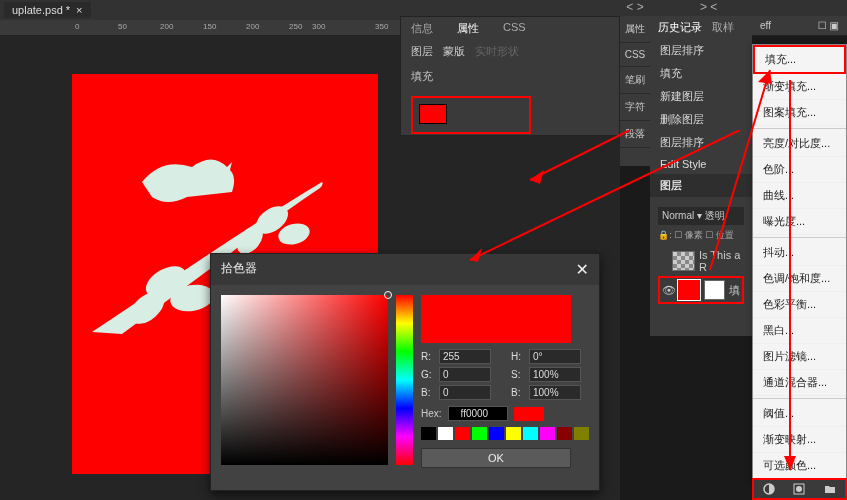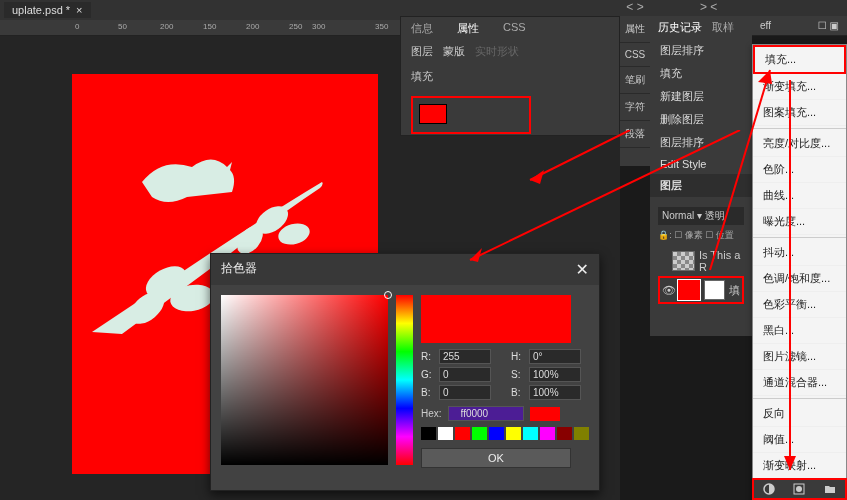--- a/index.html
+++ b/index.html
@@ -61,21 +61,21 @@
 .sat-box { width: 180px; height: 170px; background: linear-gradient(to top, #000, transparent), linear-gradient(to right, #fff, #f00); position: relative; }
 .sat-cursor { position: absolute; right: -4px; top: -4px; width: 8px; height: 8px; border: 1px solid #fff; border-radius: 50%; }
 .hue-bar { width: 18px; height: 170px; background: linear-gradient(to bottom, #f00, #ff0, #0f0, #0ff, #00f, #f0f, #f00); }
 .picker-right { flex: 1; }
 .preview-box { width: 150px; height: 48px; background: #f00; margin-bottom: 6px; }
 .val-grid { display: grid; grid-template-columns: 1fr 1fr; gap: 3px 12px; font-size: 10px; color: #ddd; }
 .val-row { display: flex; align-items: center; gap: 4px; }
 .val-row span.lab { width: 14px; }
 .val-row input { width: 52px; background: #2a2a2a; border: 1px solid #555; color: #ddd; font-size: 10px; padding: 1px 3px; }
 .hex-row { display: flex; align-items: center; gap: 6px; margin-top: 6px; font-size: 10px; }
-.hex-row input { width: 76px; background: #4c1d95; border: 1px solid #555; color: #ddd; font-size: 10px; padding: 1px 12px; }
+.hex-row input { width: 60px; background: #000000; border: 1px solid #555; color: #ddd; font-size: 10px; padding: 1px 12px; }
 .hex-sw { width: 30px; height: 14px; background: #f00; }
 .swatch-row { display: flex; gap: 2px; margin-top: 6px; }
 .sw { width: 15px; height: 13px; }
 .ok-btn { width: 150px; margin-top: 8px; background: #5a5a5a; color: #eee; border: 1px solid #333; padding: 3px; font-size: 11px; cursor: pointer; }
 
 
 .arrow { position: absolute; pointer-events: none; }
 .arrow line { stroke: #f00; stroke-width: 2; }
 .arrow polygon { fill: #f00; }
 
@@ -203,21 +203,20 @@
   <div class="ctx-item">曲线...</div>
   <div class="ctx-item">曝光度...</div>
   <div class="ctx-sep"></div>
   <div class="ctx-item">抖动...</div>
   <div class="ctx-item">色调/饱和度...</div>
   <div class="ctx-item">色彩平衡...</div>
   <div class="ctx-item">黑白...</div>
   <div class="ctx-item">图片滤镜...</div>
   <div class="ctx-item">通道混合器...</div>
   <div class="ctx-sep"></div>
-  <div class="ctx-item">反向</div>
   <div class="ctx-item">阈值...</div>
   <div class="ctx-item">渐变映射...</div>
   <div class="ctx-item">可选颜色...</div>
 </div>
 
 <div class="bottom-icons">
   <svg class="bi" viewBox="0 0 14 14">
       <circle cx="7" cy="7" r="5" fill="none" stroke="#ccc" stroke-width="1.5"></circle>
       <path d="M7 2 A5 5 0 0 1 7 12 Z" fill="#ccc"></path>
     </svg>

